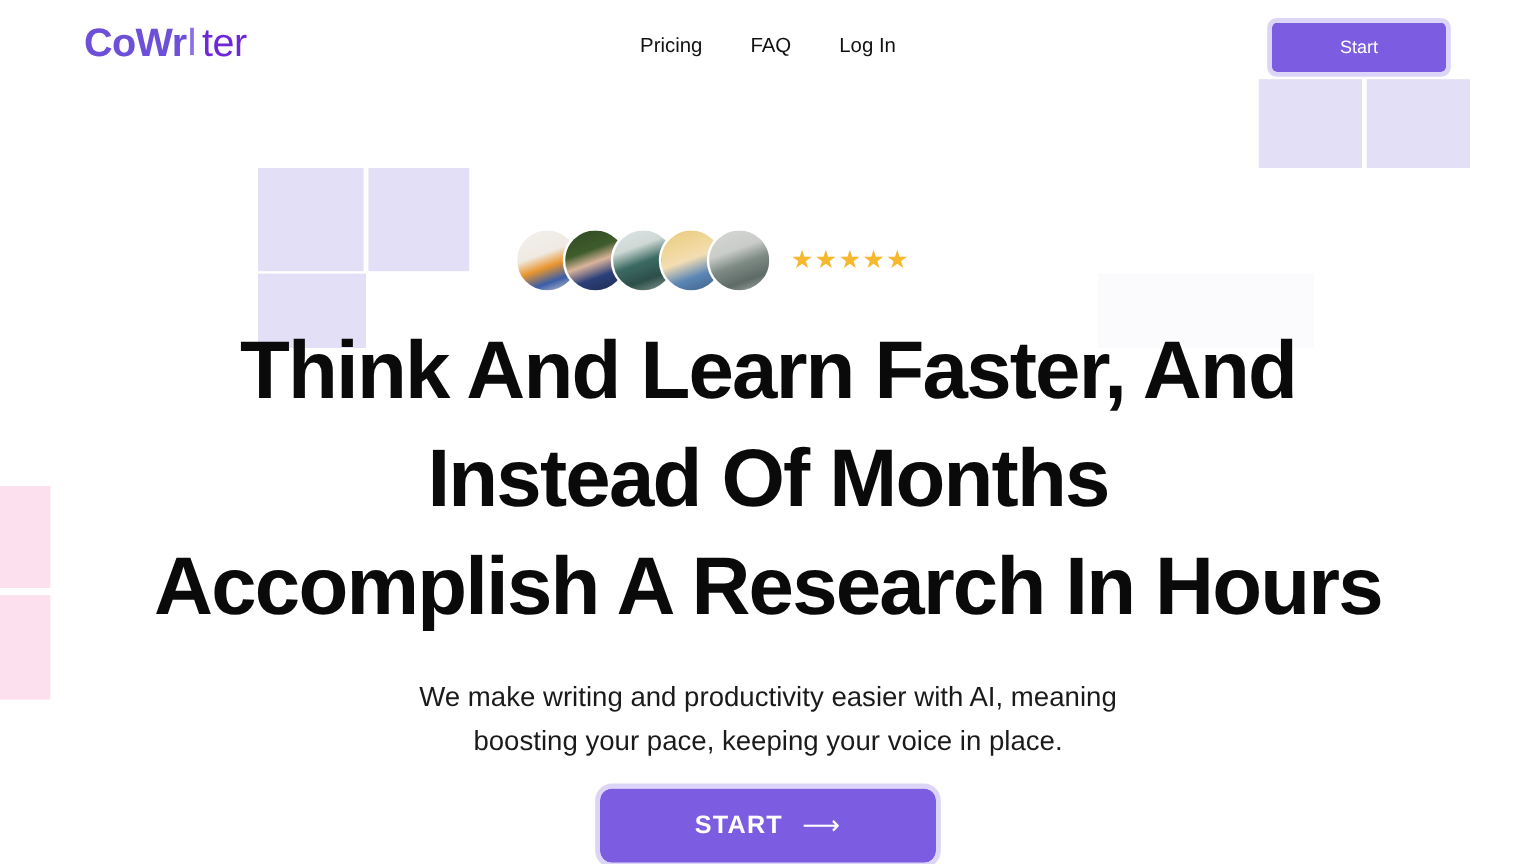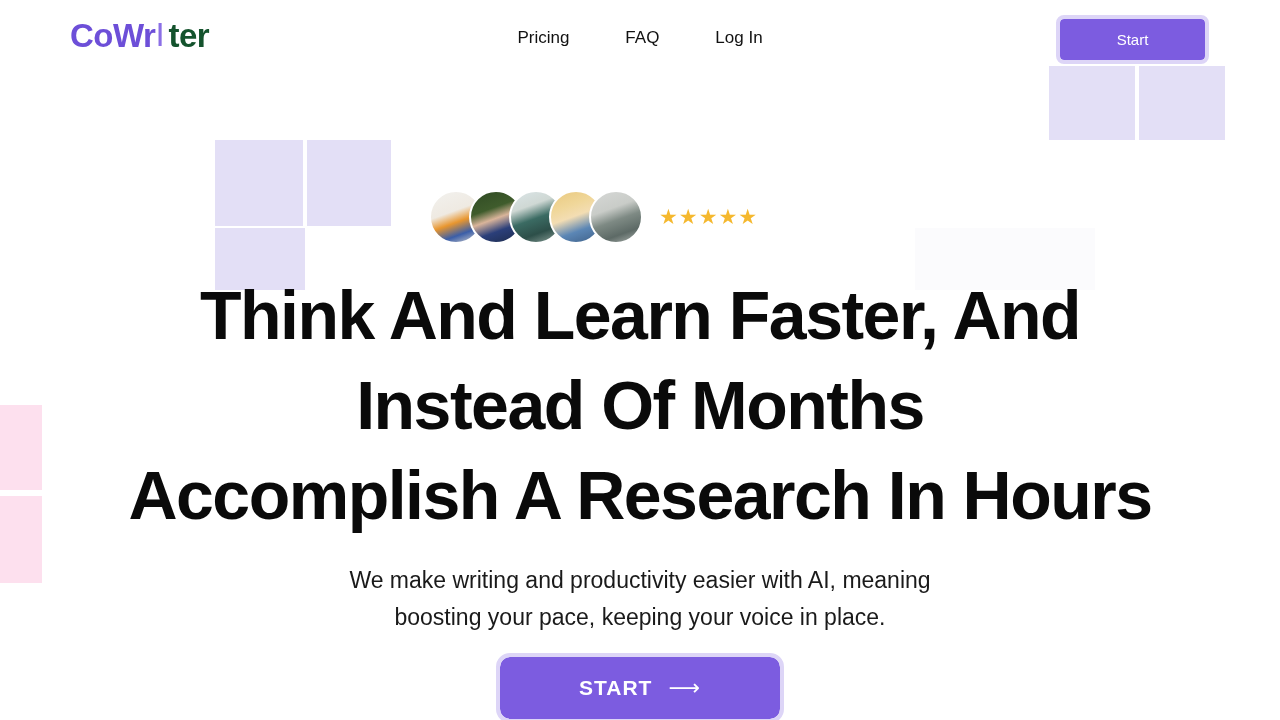--- a/index.html
+++ b/index.html
@@ -35,25 +35,25 @@
     position:absolute; left:70px; top:17px;
     font-size:33px; letter-spacing:-0.5px;
     color:#7c5ce0; white-space:nowrap;
     display:flex; align-items:baseline;
   }
   .logo-bold { font-weight:bold; color:#6d4fd8; }
   .logo-caret {
     display:inline-block; width:13px; position:relative; top:-1px;
     color:#8b6fe6; font-weight:400;
   }
-  .logo-rest { font-weight:700; color:#14532d; }
+  .logo-rest { font-weight:400; color:#6d28d9; }
 
   .nav {
     position:absolute; left:50%; top:28px; transform:translateX(-50%);
-    display:flex; gap:56px; white-space:nowrap;
+    display:flex; gap:40px; white-space:nowrap;
   }
   .nav a {
     font-size:17px; color:#111; text-decoration:none;
   }
 
   .btn-start-top {
     position:absolute; left:1060px; top:19px;
     width:145px; height:41px;
     background:#7c5ce0; color:#fff;
     border:none; border-radius:4px;
@@ -81,21 +81,21 @@
   .a3 { background:linear-gradient(160deg,#dbe5e7 0%,#cfd8d4 30%,#3b6b63 52%,#2d4f49 75%,#8fa39c 100%); }
   .a4 { background:linear-gradient(160deg,#e9c97f 0%,#f0d79a 30%,#f3ddb3 48%,#5b86b5 72%,#3e5f86 100%); }
   .a5 { background:linear-gradient(160deg,#d6d8d6 0%,#c9ccc8 35%,#7e8a84 55%,#5d6a66 78%,#aeb4b0 100%); }
 
   .proof-text { display:flex; flex-direction:column; gap:2px; }
   .stars { font-size:21px; color:#f5b82e; letter-spacing:1px; line-height:1.1; }
   .loved { font-size:19px; color:#111; white-space:nowrap; }
   .loved b { font-weight:bold; }
 
   .headline {
-    position:absolute; left:0; top:270px; width:1280px;
+    position:absolute; left:0; top:264px; width:1280px;
     text-align:center;
     font-size:68px; font-weight:bold; line-height:90px;
     letter-spacing:-1.5px; color:#0a0a0a;
   }
   .headline .hl-line { display:block; }
 
   .subhead {
     position:absolute; left:0; top:562px; width:1280px;
     text-align:center; font-size:23px; line-height:37px; color:#1a1a1a;
   }

